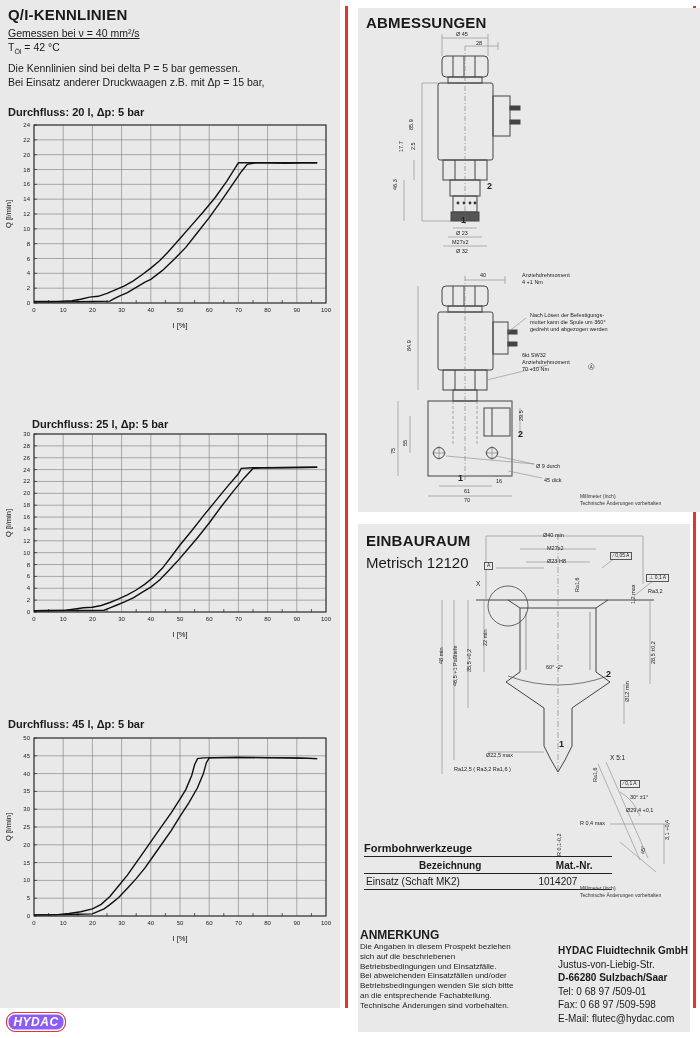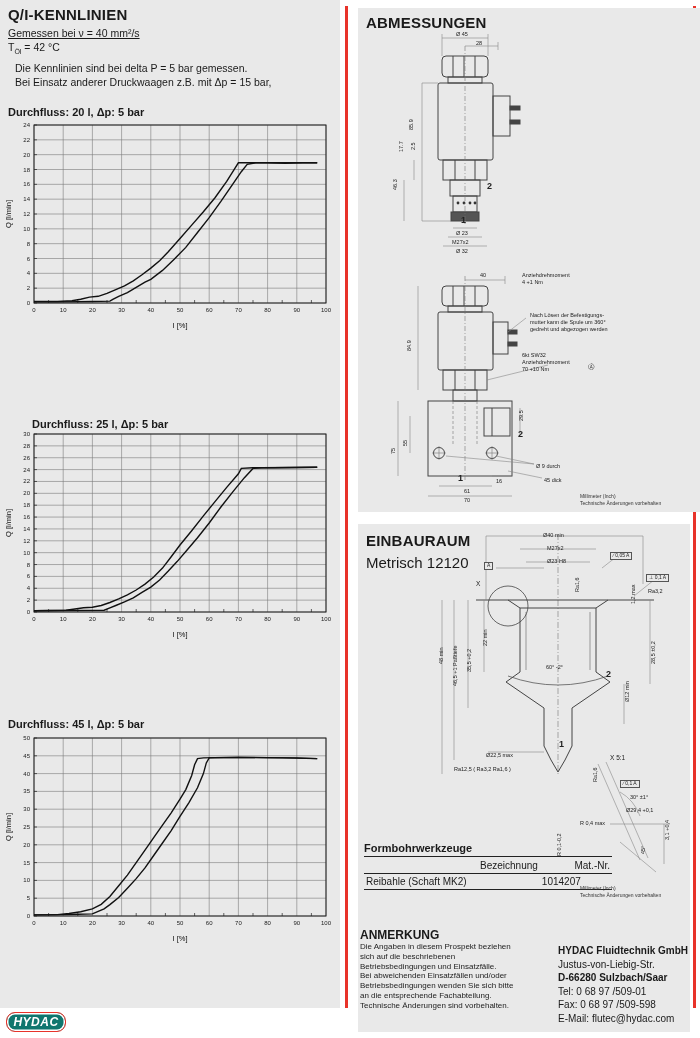--- a/index.html
+++ b/index.html
@@ -20,41 +20,41 @@
   .dim.s{font-size:5px;color:#333;}
   .dim.m{font-size:6.5px;}
   .dim.box{border:1px solid #555;padding:0 2px;font-size:5px;background:#e9e9e9;}
   .redline{position:absolute;width:3px;background:#e8332a;top:6px;height:1002px;}
   #redline-mid{left:345px;}
   #redline-right{left:693px;}
   #einb-sub{position:absolute;font-size:15px;}
   #tools{position:absolute;left:6px;top:318px;width:248px;font-size:10px;}
   #tools .tbl-title{font-size:11px;font-weight:bold;border-bottom:1.5px solid #222;padding-bottom:2px;}
   #tools table{border-collapse:collapse;width:100%;margin-top:1px;}
-  #tools th{text-align:right;font-weight:normal;border-bottom:1.5px solid #222;padding:2px 2px;}
+  #tools th{text-align:center;font-weight:bold;border-bottom:1.5px solid #222;padding:2px 2px;}
   #tools td{border-bottom:1px solid #222;padding:2px 2px;}
   #anmerkung{position:absolute;left:360px;top:928px;width:195px;}
   #anmerkung .h2{font-size:12px;font-weight:bold;}
   #anmerkung .note-line{font-size:8px;line-height:1.22;color:#222;}
   #address{position:absolute;left:558px;top:944px;width:140px;font-size:10px;line-height:1.35;}
   #address .bold{font-weight:bold;}
-  #logo{position:absolute;left:6px;top:1012px;width:58px;height:18px;background:#0f766e;
+  #logo{position:absolute;left:6px;top:1012px;width:58px;height:18px;background:#8b5cf6;
         border-radius:9px;box-shadow:inset 0 0 0 1.5px #fff;border:1px solid #e8332a;
         display:flex;align-items:center;justify-content:center;}
   #logo span{color:#fff;font-weight:bold;font-style:italic;font-size:12px;letter-spacing:0.5px;}
   .tsub{font-size:7px;vertical-align:sub;}
 </style>
 </head>
 <body>
 
 <div id="left-panel" class="panel">
   <div class="h1" style="left:8px;top:6px;">Q/I-KENNLINIEN</div>
   <div class="body-text" style="left:8px;top:27px;text-decoration:underline;">Gemessen bei ν  = 40 mm²/s</div>
   <div class="body-text" style="left:8px;top:41px;"><span>T</span><span class="tsub">Öl</span><span> = 42 °C</span></div>
-  <div class="body-text" style="left:8px;top:62px;margin-left:7px;">
+  <div class="body-text" style="left:8px;top:62px;">
       <div>Die Kennlinien sind bei delta P = 5 bar gemessen.</div>
       <div>Bei Einsatz anderer Druckwaagen z.B. mit Δp = 15 bar,</div>
     </div>
 
   <div class="chart-title" style="left:8px;top:106px;">Durchfluss: 20 l, Δp: 5 bar</div>
   <svg class="chart" style="left:2px;top:119px;" width="332" height="212">
       <line x1="32" y1="6" x2="32" y2="184" stroke="#7a7a7a" stroke-width="0.6"></line>
       <line x1="61.2" y1="6" x2="61.2" y2="184" stroke="#7a7a7a" stroke-width="0.6"></line>
       <line x1="90.4" y1="6" x2="90.4" y2="184" stroke="#7a7a7a" stroke-width="0.6"></line>
       <line x1="119.6" y1="6" x2="119.6" y2="184" stroke="#7a7a7a" stroke-width="0.6"></line>
@@ -441,21 +441,21 @@
     <div class="tbl-title">Formbohrwerkzeuge</div>
     <table>
       <thead>
         <tr>
           <th>Bezeichnung</th>
           <th>Mat.-Nr.</th>
         </tr>
       </thead>
       <tbody>
           <tr>
-            <td>Reibahle (Schaft MK2)</td>
+            <td>Einsatz (Schaft MK2)</td>
             <td>1014207</td>
           </tr>
         </tbody>
     </table>
   </div>
 <span class="dim" style="left: 185px; top: 8px;">Ø40 min</span>
     <span class="dim" style="left: 189px; top: 21px;">M27x2</span>
     <span class="dim" style="left: 189px; top: 34px;">Ø23 H8</span>
     <span class="dim box" style="left: 126px; top: 38px;">A</span>
     <span class="dim box" style="left: 252px; top: 28px;">∕  0,05  A</span>

